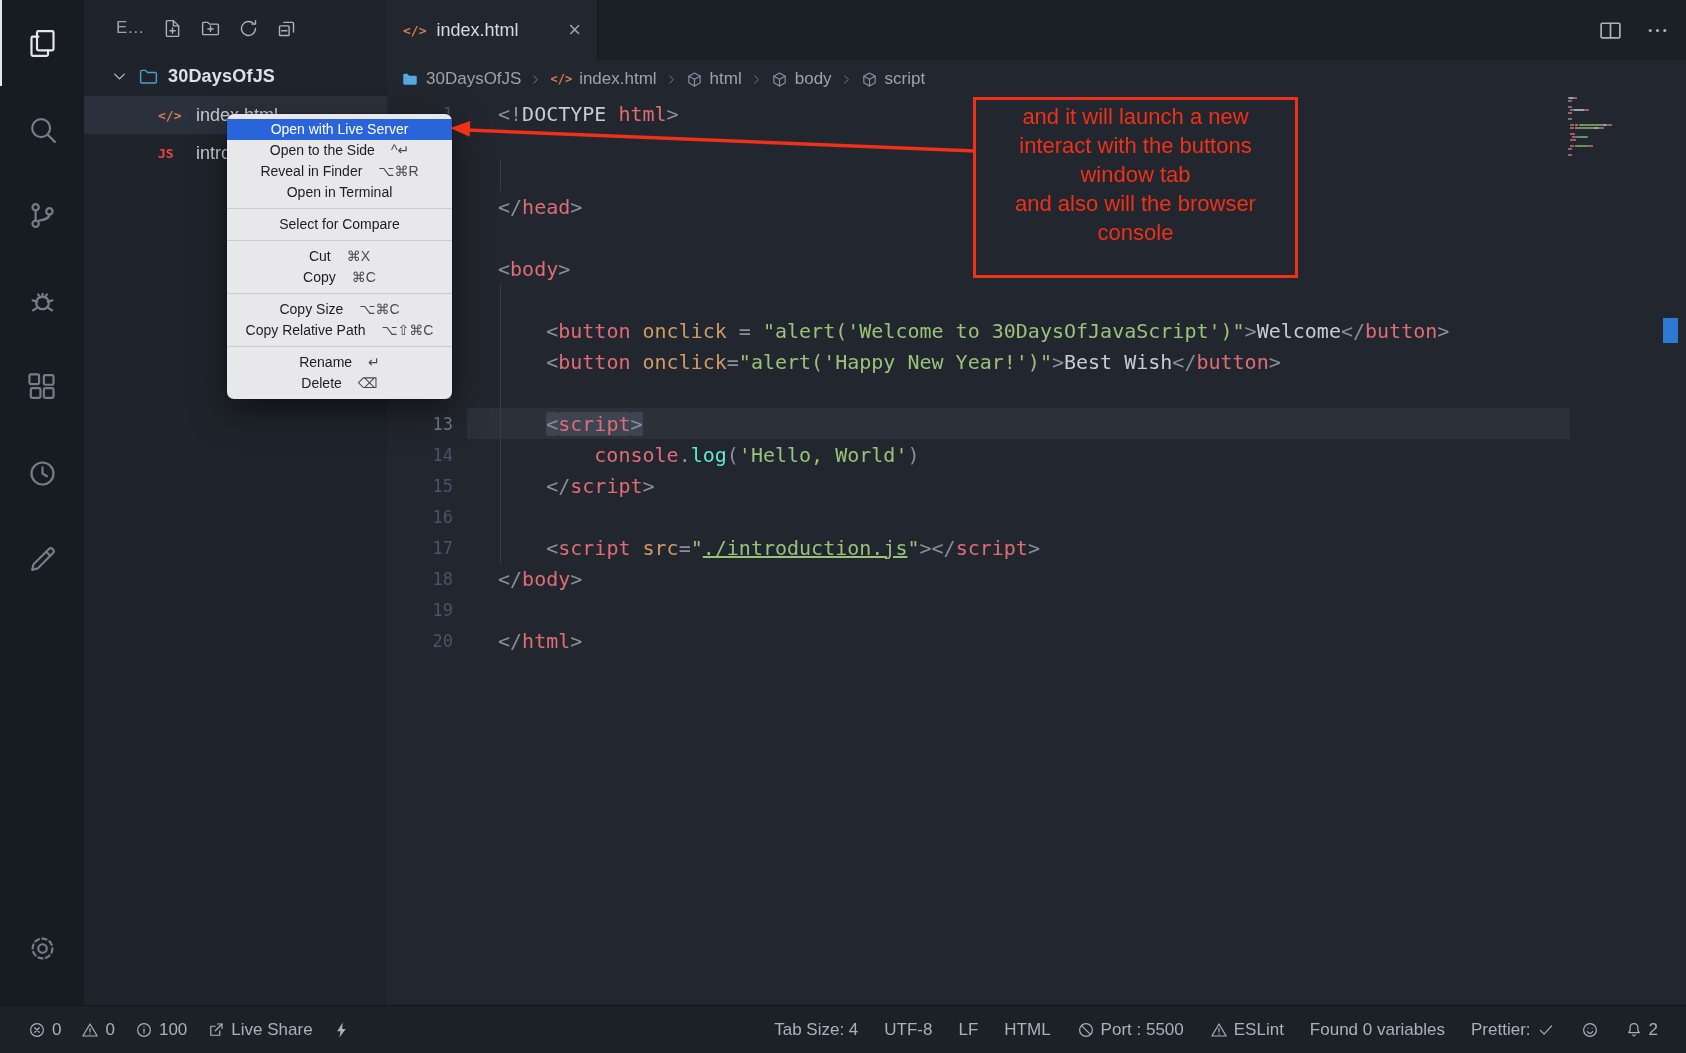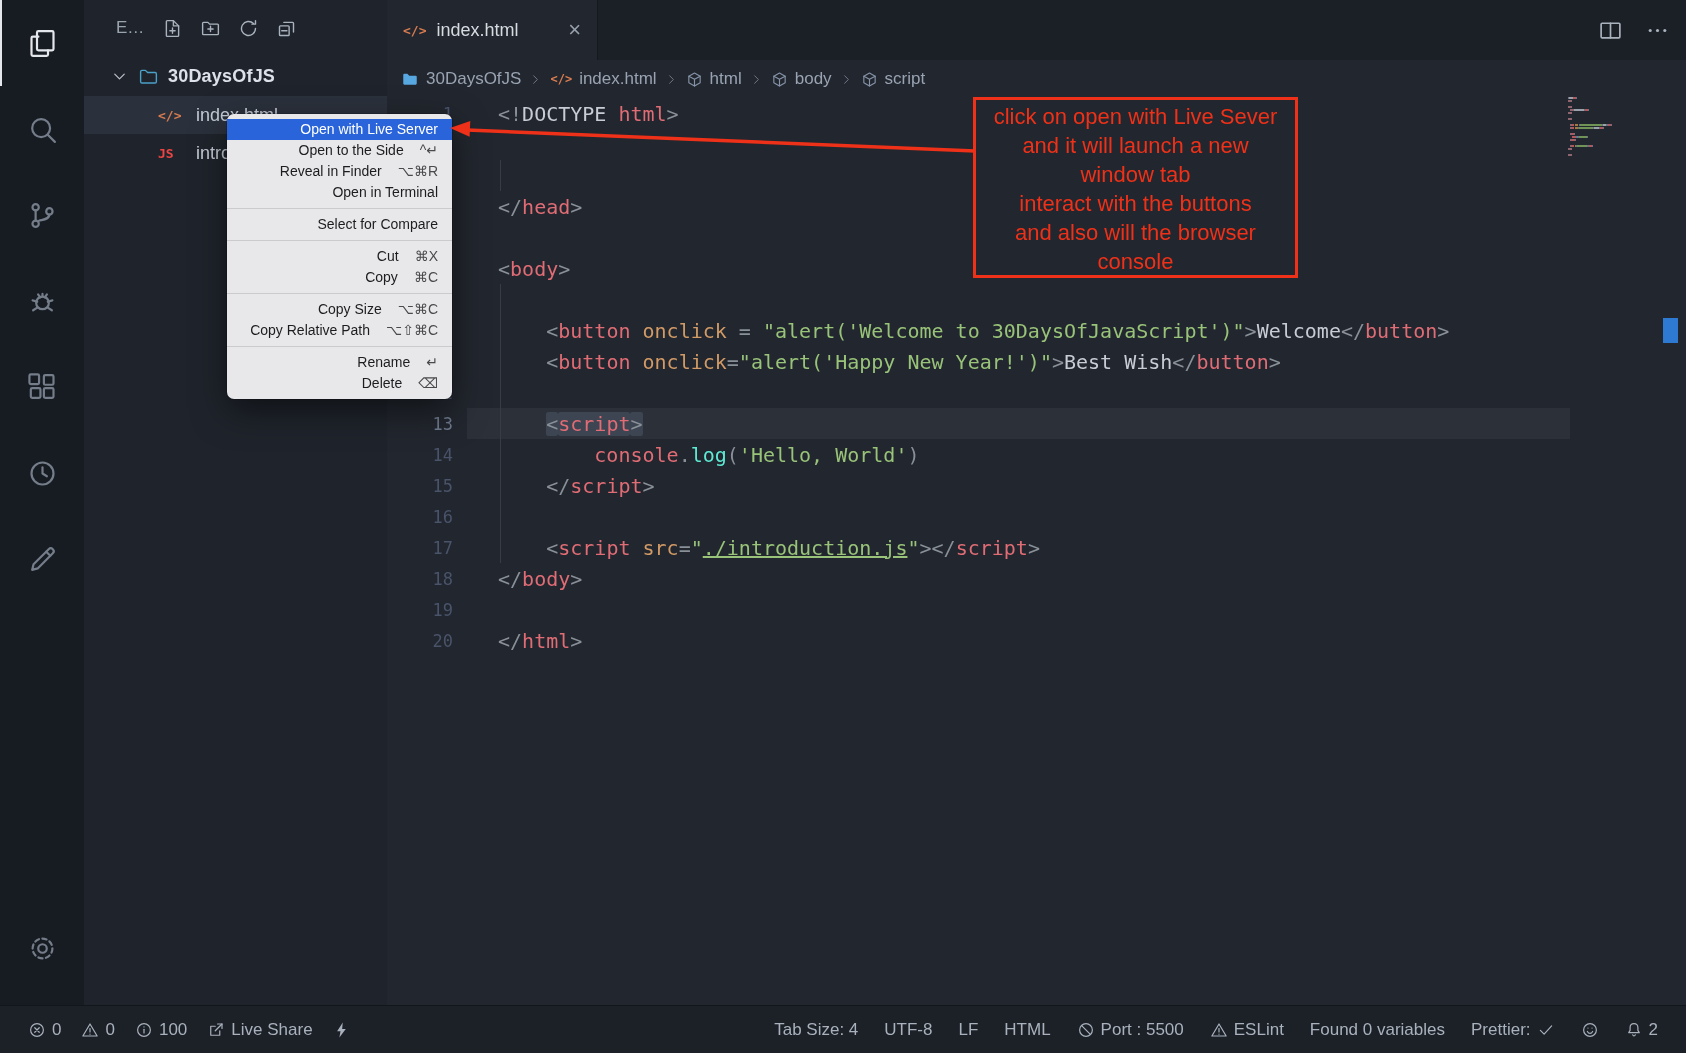--- a/index.html
+++ b/index.html
@@ -73,21 +73,21 @@
              color:#a9b1bc;font-size:17px;box-sizing:border-box;}
   .sb-left{display:flex;align-items:center;gap:20px;margin-left:28px;}
   .sb-right{display:flex;align-items:center;gap:26px;margin-right:28px;}
   .sb-item{display:flex;align-items:center;gap:6px;cursor:pointer;white-space:nowrap;}
   .sb-item svg{width:18px;height:18px;}
 
   
   .ctxmenu{position:absolute;left:227px;top:114px;width:225px;background:#e8e7e9;border-radius:7px;
            box-shadow:0 12px 34px rgba(0,0,0,.5),0 0 0 1px rgba(0,0,0,.15);padding:5px 0;z-index:40;
            font-size:14px;color:#1d1d1f;}
-  .mi{display:flex;justify-content:flex-end;align-items:center;padding:2px 14px;line-height:17px;cursor:default;}
+  .mi{display:flex;justify-content:center;align-items:center;padding:2px 14px;line-height:17px;cursor:default;}
   .mi .sc{color:#4a4a4c;margin-left:16px;}
   .mi.sel{background:#2a64da;color:#fff;}
   .ms{height:1px;background:#cbcbcd;margin:5px 0;}
 
   
   .annotation{position:absolute;left:973px;top:97px;width:325px;height:181px;border:3px solid #ee3118;
               z-index:30;color:#ee3118;font-size:22px;line-height:29px;text-align:center;
               box-sizing:border-box;padding-top:2px;}
   .arrow-overlay{position:absolute;left:0;top:0;width:1686px;height:1053px;z-index:60;pointer-events:none;}
 </style>
@@ -604,24 +604,23 @@
               <path d="M10.3 18.5a1.8 1.8 0 0 0 3.4 0"></path>
             </svg>
           </span>
           <span>2</span>
         </span>
       </div>
   </div>
 
   <div class="annotation">
     <div id="annLines">
-        <div>click on open with Live Sever</div>
         <div>and it will launch a new</div>
+        <div>interact with the buttons</div>
         <div>window tab</div>
-        <div>interact with the buttons</div>
         <div>and also will the browser</div>
         <div>console</div>
       </div>
   </div>
 
   <svg class="arrow-overlay" viewBox="0 0 1686 1053">
     <line x1="975" y1="151" x2="467" y2="130" stroke="#ee3118" stroke-width="3.5"></line>
     <polygon points="450,128 470.3,120.9 469.6,136.8" fill="#ee3118"></polygon>
   </svg>
 

